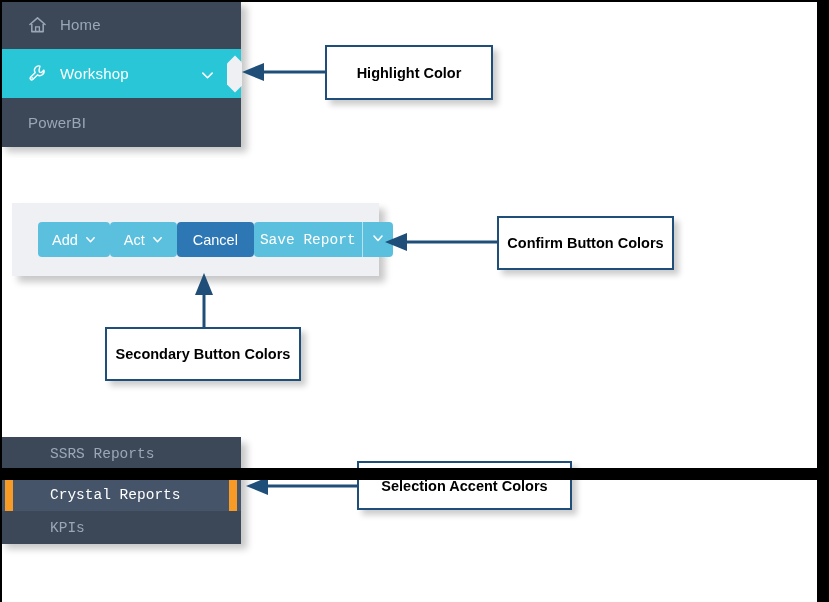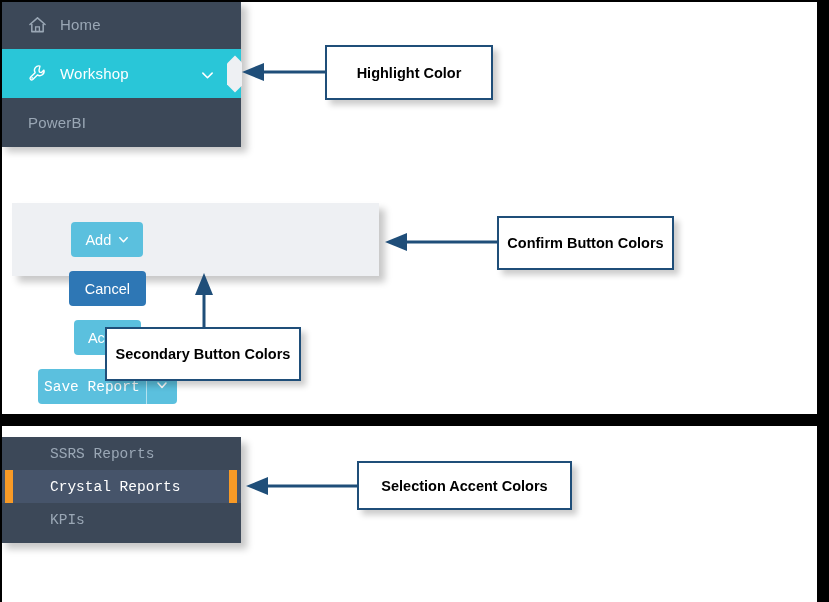--- a/index.html
+++ b/index.html
@@ -10,21 +10,21 @@
   body {
     width: 829px;
     height: 602px;
     font-family: "Liberation Sans", sans-serif;
     overflow: hidden;
   }
 
   #canvas {
     position: relative;
     width: 829px;
-    height: 426px;
+    height: 480px;
     background: #ffffff;
     box-sizing: border-box;
   }
 
   
   .frame-right {
     position: absolute;
     top: 0;
     right: 0;
     width: 12px;
@@ -140,23 +140,21 @@
     top: 203px;
     width: 367px;
     height: 73px;
     background: #eef0f3;
   }
   .btn-row {
     position: absolute;
     left: 26px;
     top: 19px;
     display: flex;
-    align-items: center;
-    gap: 14px;
-    flex-direction: column;
+    align-items: flex-start;
   }
   .btn {
     height: 35px;
     border-radius: 4px;
     border: none;
     color: #ffffff;
     font-family: "Liberation Sans", sans-serif;
     font-size: 14.5px;
     display: inline-flex;
     align-items: center;
@@ -222,20 +220,21 @@
     padding-left: 50px;
     box-sizing: border-box;
     font-size: 14.5px;
     color: #9aa7b5;
     background: #3c4858;
     font-family: Liberation Mono, monospace;
   }
   .sel-item.active {
     color: #ffffff;
     background: #46546a;
+    margin-top: 8px;
   }
   .accent-l, .accent-r {
     position: absolute;
     top: 0;
     width: 8px;
     height: 33px;
     background: #f89a26;
   }
   .accent-l { left: 5px; }
   .accent-r { right: 4px; }
@@ -315,31 +314,31 @@
 
       <button class="btn btn-light">
         <span>Add</span>
         <span class="caret">
           <svg width="11" height="11" viewBox="0 0 12 12">
             <path d="M2 4 L6 8.5 L10 4" stroke="#ffffff" stroke-width="1.6" fill="none" stroke-linecap="round" stroke-linejoin="round"></path>
           </svg>
         </span>
       </button>
 
-      <button class="btn btn-dark">
-        <span>Cancel</span>
-      </button>
-
       <button class="btn btn-light">
         <span>Act</span>
         <span class="caret">
           <svg width="11" height="11" viewBox="0 0 12 12">
             <path d="M2 4 L6 8.5 L10 4" stroke="#ffffff" stroke-width="1.6" fill="none" stroke-linecap="round" stroke-linejoin="round"></path>
           </svg>
         </span>
+      </button>
+
+      <button class="btn btn-dark">
+        <span>Cancel</span>
       </button>
 
       <span class="split">
         <button class="main">
           <span>Save Report</span>
         </button>
         <span class="sep"></span>
         <button class="toggle">
           <span>
             <svg width="12" height="12" viewBox="0 0 12 12">

